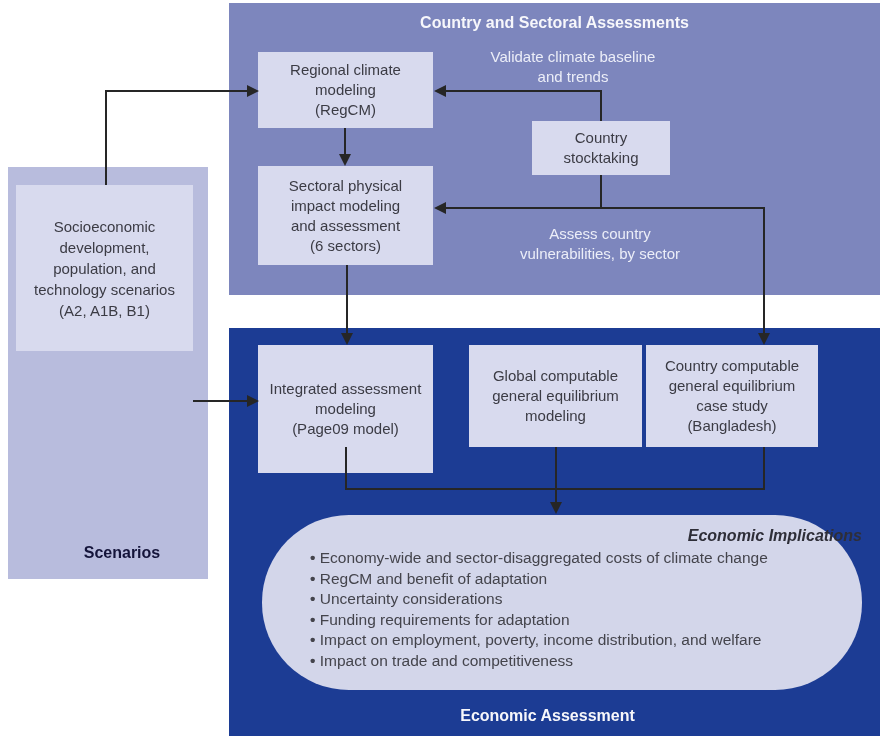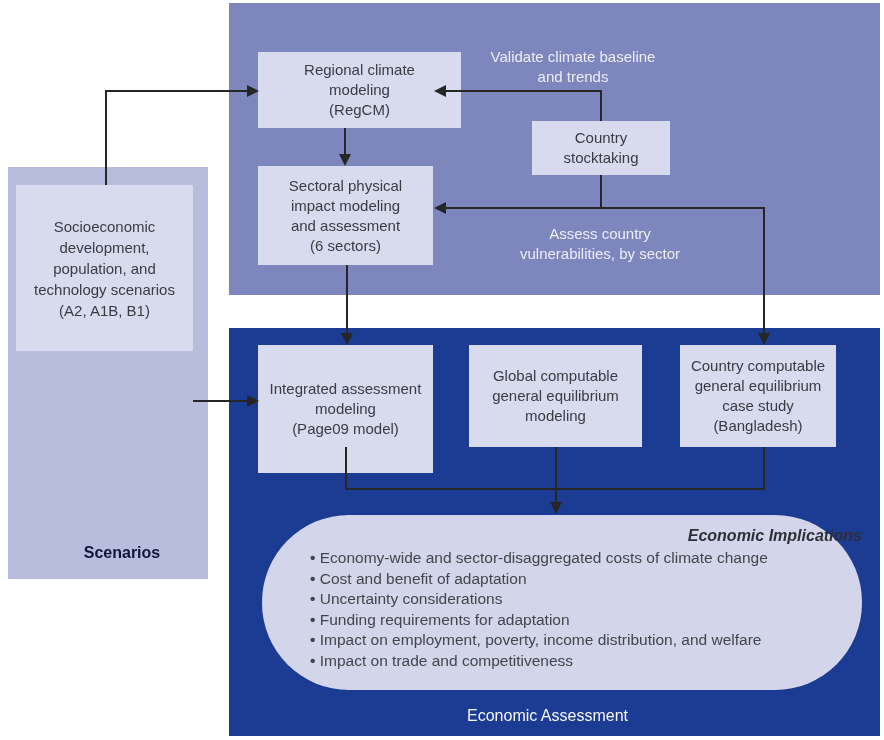--- a/index.html
+++ b/index.html
@@ -11,35 +11,35 @@
   .panel-top{left:229px;top:3px;width:651px;height:292px;background:#7d86bd;}
   .panel-left{left:8px;top:167px;width:200px;height:412px;background:#b8bcdd;}
   .panel-bottom{left:229px;top:328px;width:651px;height:408px;background:#1c3c94;}
 
   .box{
     position:absolute;background:#d8daee;
     display:flex;align-items:center;justify-content:center;
     text-align:center;white-space:pre-line;
     color:#3b3b44;font-size:15px;line-height:20px;
   }
-  .box-regional{left:258px;top:52px;width:203px;height:76px;}
+  .box-regional{left:258px;top:52px;width:175px;height:76px;}
   .box-stocktaking{left:532px;top:121px;width:138px;height:54px;}
   .box-sectoral{left:258px;top:166px;width:175px;height:99px;}
   .box-socio{left:16px;top:185px;width:177px;height:166px;line-height:21px;}
   .box-policy{left:16px;top:343px;width:177px;height:182px;line-height:21px;}
   .box-integrated{left:258px;top:345px;width:175px;height:128px;}
   .box-global{left:469px;top:345px;width:173px;height:102px;}
-  .box-country{left:680px;top:345px;width:156px;height:102px;text-align:center;}
+  .box-country{left:646px;top:345px;width:172px;height:102px;text-align:center;}
 
   .lbl{position:absolute;text-align:center;white-space:pre-line;}
   .lbl-title{left:229px;top:14px;width:651px;color:#f7f7fb;font-size:16px;font-weight:bold;}
   .lbl-validate{left:473px;top:47px;width:200px;color:#eceef8;font-size:15px;line-height:20px;}
   .lbl-assess{left:490px;top:224px;width:220px;color:#eceef8;font-size:15px;line-height:20px;}
   .lbl-scenarios{left:8px;top:544px;width:228px;color:#14143a;font-size:16px;font-weight:bold;}
-  .lbl-econassess{left:229px;top:707px;width:637px;color:#f7f7fb;font-size:16px;font-weight:normal;}
+  .lbl-econassess{left:229px;top:707px;width:637px;color:#f7f7fb;font-size:16px;font-weight:bold;}
 
   .pill{
     position:absolute;left:262px;top:515px;width:600px;height:175px;
     background:#d3d6ea;border-radius:87px;
   }
   .pill-title{
     margin-top:12px;text-align:right;color:#2e2e38;
     font-size:16px;font-weight:bold;font-style:italic;
   }
   .pill-list{margin:3px 0 0 0;padding:0 30px 0 48px;list-style:none;}
@@ -54,20 +54,21 @@
 </style>
 </head>
 <body>
 
 <div class="canvas">
 
   <div class="panel panel-top"></div>
   <div class="panel panel-left"></div>
   <div class="panel panel-bottom"></div>
 
+  <div class="lbl lbl-title">Country and Sectoral Assessments</div>
   <div class="lbl lbl-validate">Validate climate baseline
 and trends</div>
   <div class="lbl lbl-assess">Assess country
 vulnerabilities, by sector</div>
   <div class="lbl lbl-scenarios">Scenarios</div>
   <div class="lbl lbl-econassess">Economic Assessment</div>
 
   <div class="box box-socio">Socioeconomic
 development,
 population, and
@@ -92,21 +93,21 @@
 modeling</div>
   <div class="box box-country">Country computable
 general equilibrium
 case study
 (Bangladesh)</div>
 
   <div class="pill">
     <div class="pill-title">Economic Implications</div>
     <ul class="pill-list">
       <li>Economy-wide and sector-disaggregated costs of climate change</li>
-      <li>Cost and benefit of adaptation</li>
+      <li>RegCM and benefit of adaptation</li>
       <li>Uncertainty considerations</li>
       <li>Funding requirements for adaptation</li>
       <li>Impact on employment, poverty, income distribution, and welfare</li>
       <li>Impact on trade and competitiveness</li>
     </ul>
   </div>
 
   <svg class="arrows" viewBox="0 0 884 740" xmlns="http://www.w3.org/2000/svg">
 
     <path d="M106,185 L106,91 L247,91"></path>

